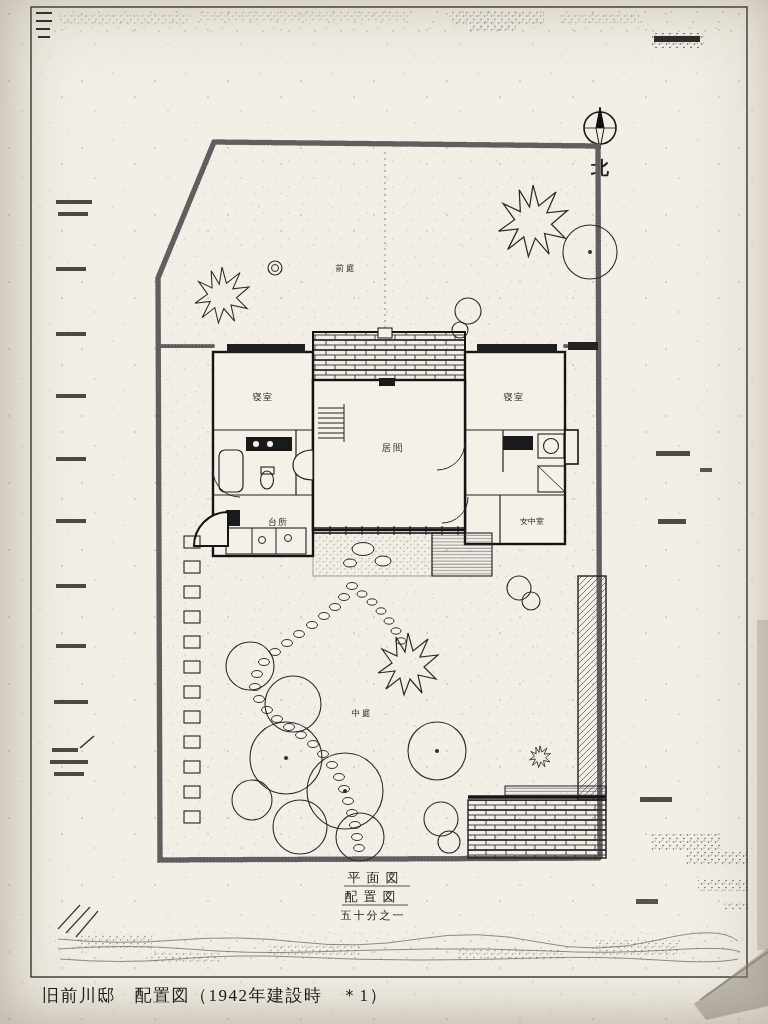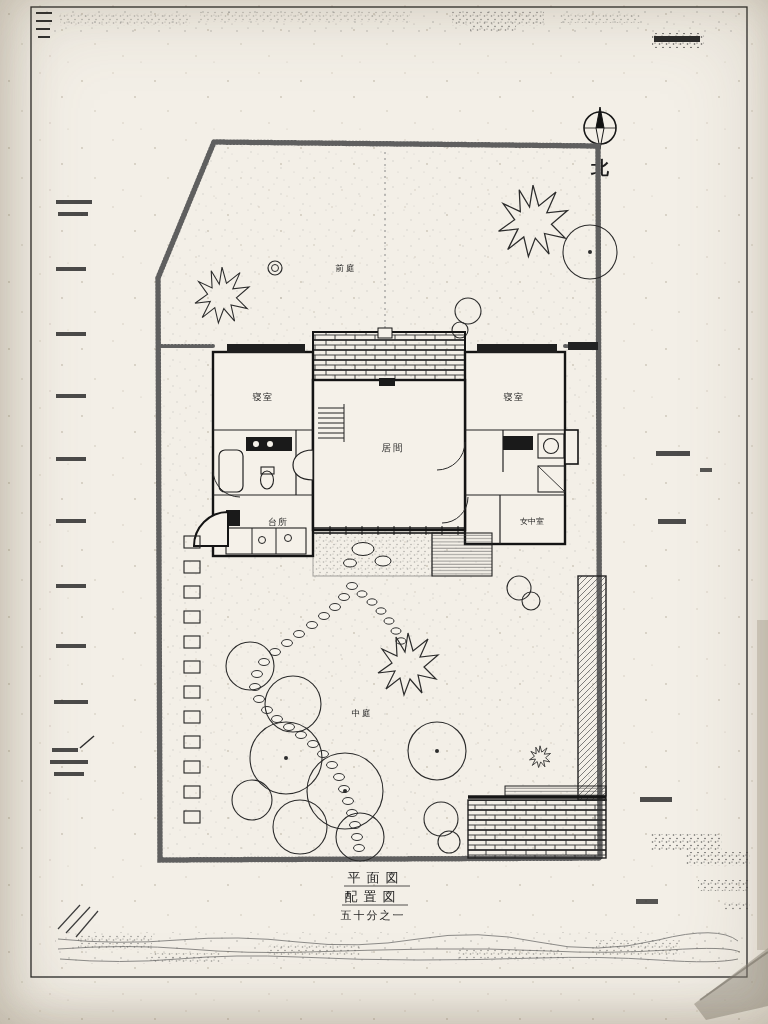--- a/index.html
+++ b/index.html
@@ -346,14 +346,15 @@
 
   <g>
     <text x="376" y="882" font-size="13" text-anchor="middle" letter-spacing="6">平面図</text>
     <line x1="344" y1="886" x2="410" y2="886" stroke="#2a2a2a" stroke-width="0.8"></line>
     <text x="373" y="901" font-size="13" text-anchor="middle" letter-spacing="6">配置図</text>
     <line x1="342" y1="905" x2="408" y2="905" stroke="#2a2a2a" stroke-width="0.8"></line>
     <text x="373" y="919" font-size="11" text-anchor="middle" letter-spacing="2">五十分之一</text>
   </g>
 </svg>
 
+<div class="caption">旧前川邸　配置図（1942年建設時　＊1）</div>
 
 </div>
 
 </body></html>

